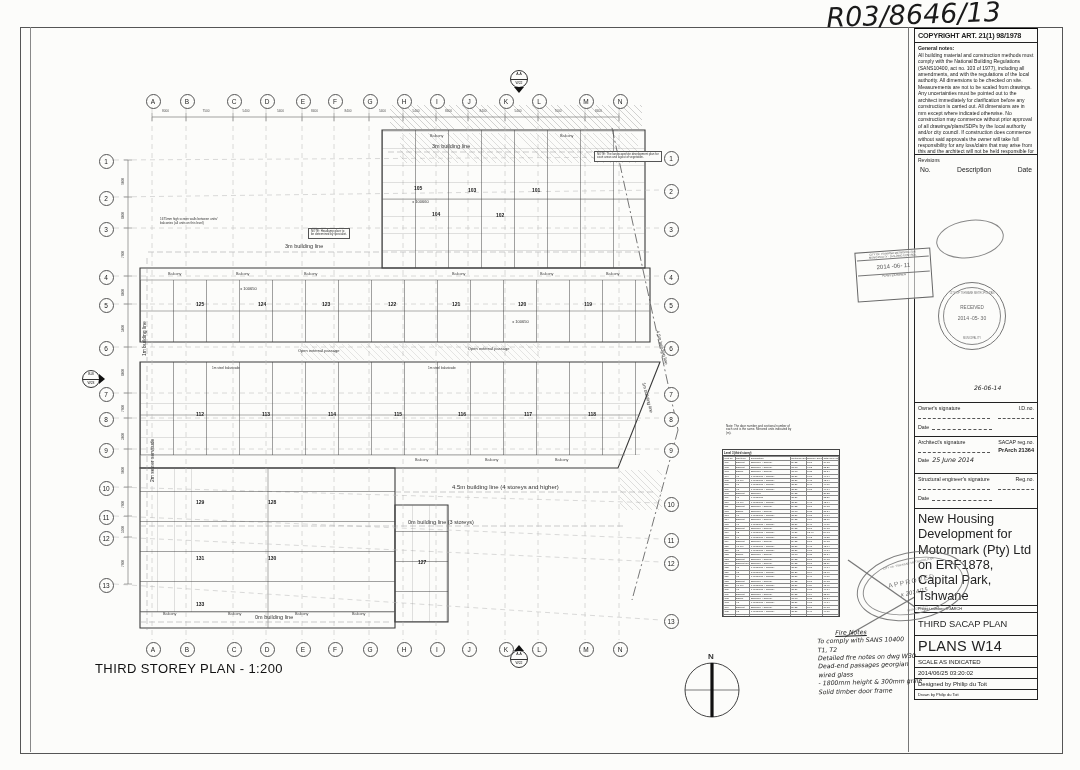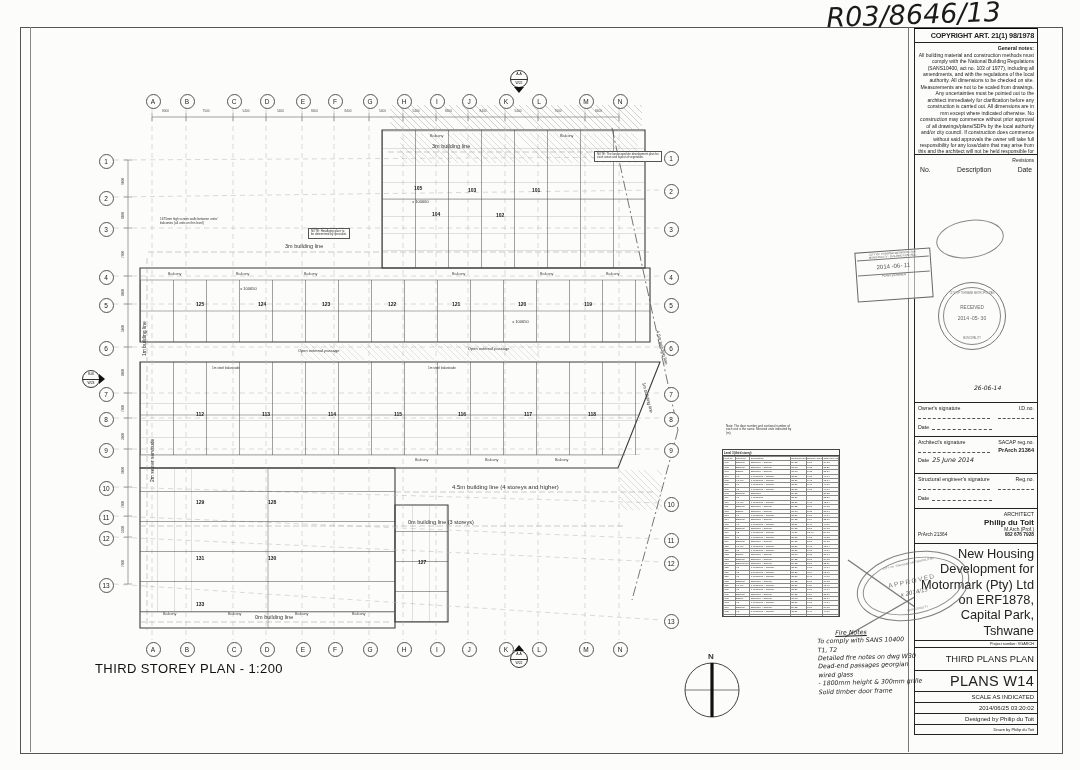--- a/index.html
+++ b/index.html
@@ -18,21 +18,21 @@
         font-size:6.5px;display:flex;align-items:center;justify-content:center;background:#fcfcfa;color:#222;}
   
   .units{position:absolute;background:
       repeating-linear-gradient(90deg, rgba(70,70,70,.5) 0 .7px, transparent .7px 33px),
       repeating-linear-gradient(0deg, rgba(120,120,120,.22) 0 .5px, transparent .5px 17px);}
   .units-h{position:absolute;background:
       repeating-linear-gradient(0deg, rgba(70,70,70,.5) 0 .7px, transparent .7px 30px),
       repeating-linear-gradient(90deg, rgba(120,120,120,.22) 0 .5px, transparent .5px 17px);}
   .hatch{position:absolute;background:repeating-linear-gradient(45deg, rgba(110,110,110,.30) 0 .7px, transparent .7px 4.5px);}
   
-  .tb{position:absolute;left:914px;top:28px;width:124px;font-family:"Liberation Sans",sans-serif;text-align:right;}
+  .tb{position:absolute;left:914px;top:28px;width:124px;font-family:"Liberation Sans",sans-serif;}
   .tb .box{border:0.9px solid #222;border-top:none;background:#fcfcfa;position:relative;box-sizing:border-box;padding:2px 3px;}
   .tb .box.first{border-top:1.6px solid #000;}
   .copyright{font-size:7.3px;font-weight:bold;letter-spacing:-.2px;padding:2px 2px;}
   .gnotes{font-size:5.05px;line-height:1.28;white-space:normal;}
   .gnotes b{font-size:5.2px;}
   .rev{height:248px;}
   .rev .rlab{font-size:5px;}
   .rev .rhead{display:flex;justify-content:space-between;font-size:6.8px;margin-top:3px;padding:0 2px;}
   .sigrow{display:flex;justify-content:space-between;font-size:5.3px;}
   .dash{border-bottom:1px dashed #555;height:7px;}
@@ -247,35 +247,26 @@
       <div style="display:flex;gap:8px;">
           <div class="dash" style="flex:2;"></div>
           <div class="dash" style="flex:1;"></div>
         </div>
       <div class="datelab">
           <span>Date</span>
           <div class="dash" style="width:60px;"></div>
         </div>
     </div>
 
-    <div class="box" style="height:35px;">
-      <div style="font-size:5.3px;">ARCHITECT</div>
-      <div style="font-size:8px;font-weight:bold;margin-top:1px;">Philip du Toit</div>
-      <div style="font-size:4.8px;">M.Arch.(Prof.)</div>
-      <div style="display:flex;justify-content:space-between;font-size:4.8px;">
-        <span>PrArch 21364</span>
-        <b>082 676 7928</b>
-      </div>
-    </div>
 
     <div class="box projtitle">New Housing Development for Motormark (Pty) Ltd on ERF1878, Capital Park, Tshwane</div>
 
     <div class="box" style="font-size:3.8px;padding:1px 3px;">Project number:  VGARCH</div>
 
-    <div class="box" style="font-size:9.3px;padding:6px 3px;">THIRD PLANS PLAN</div>
+    <div class="box" style="font-size:9.3px;padding:6px 3px;">THIRD SACAP PLAN</div>
 
     <div class="box code">PLANS W14</div>
 
     <div class="box small-c">SCALE AS INDICATED</div>
     <div class="box small-c">2014/06/25 03:20:02</div>
     <div class="box small-c">Designed by Philip du Toit</div>
     <div class="box tiny-c">Drawn by Philip du Toit</div>
   </div>
 
   <div class="stamp oval" style="left:936px;top:220px;width:66px;height:36px;transform:rotate(-8deg);border-color:#888;"></div>

